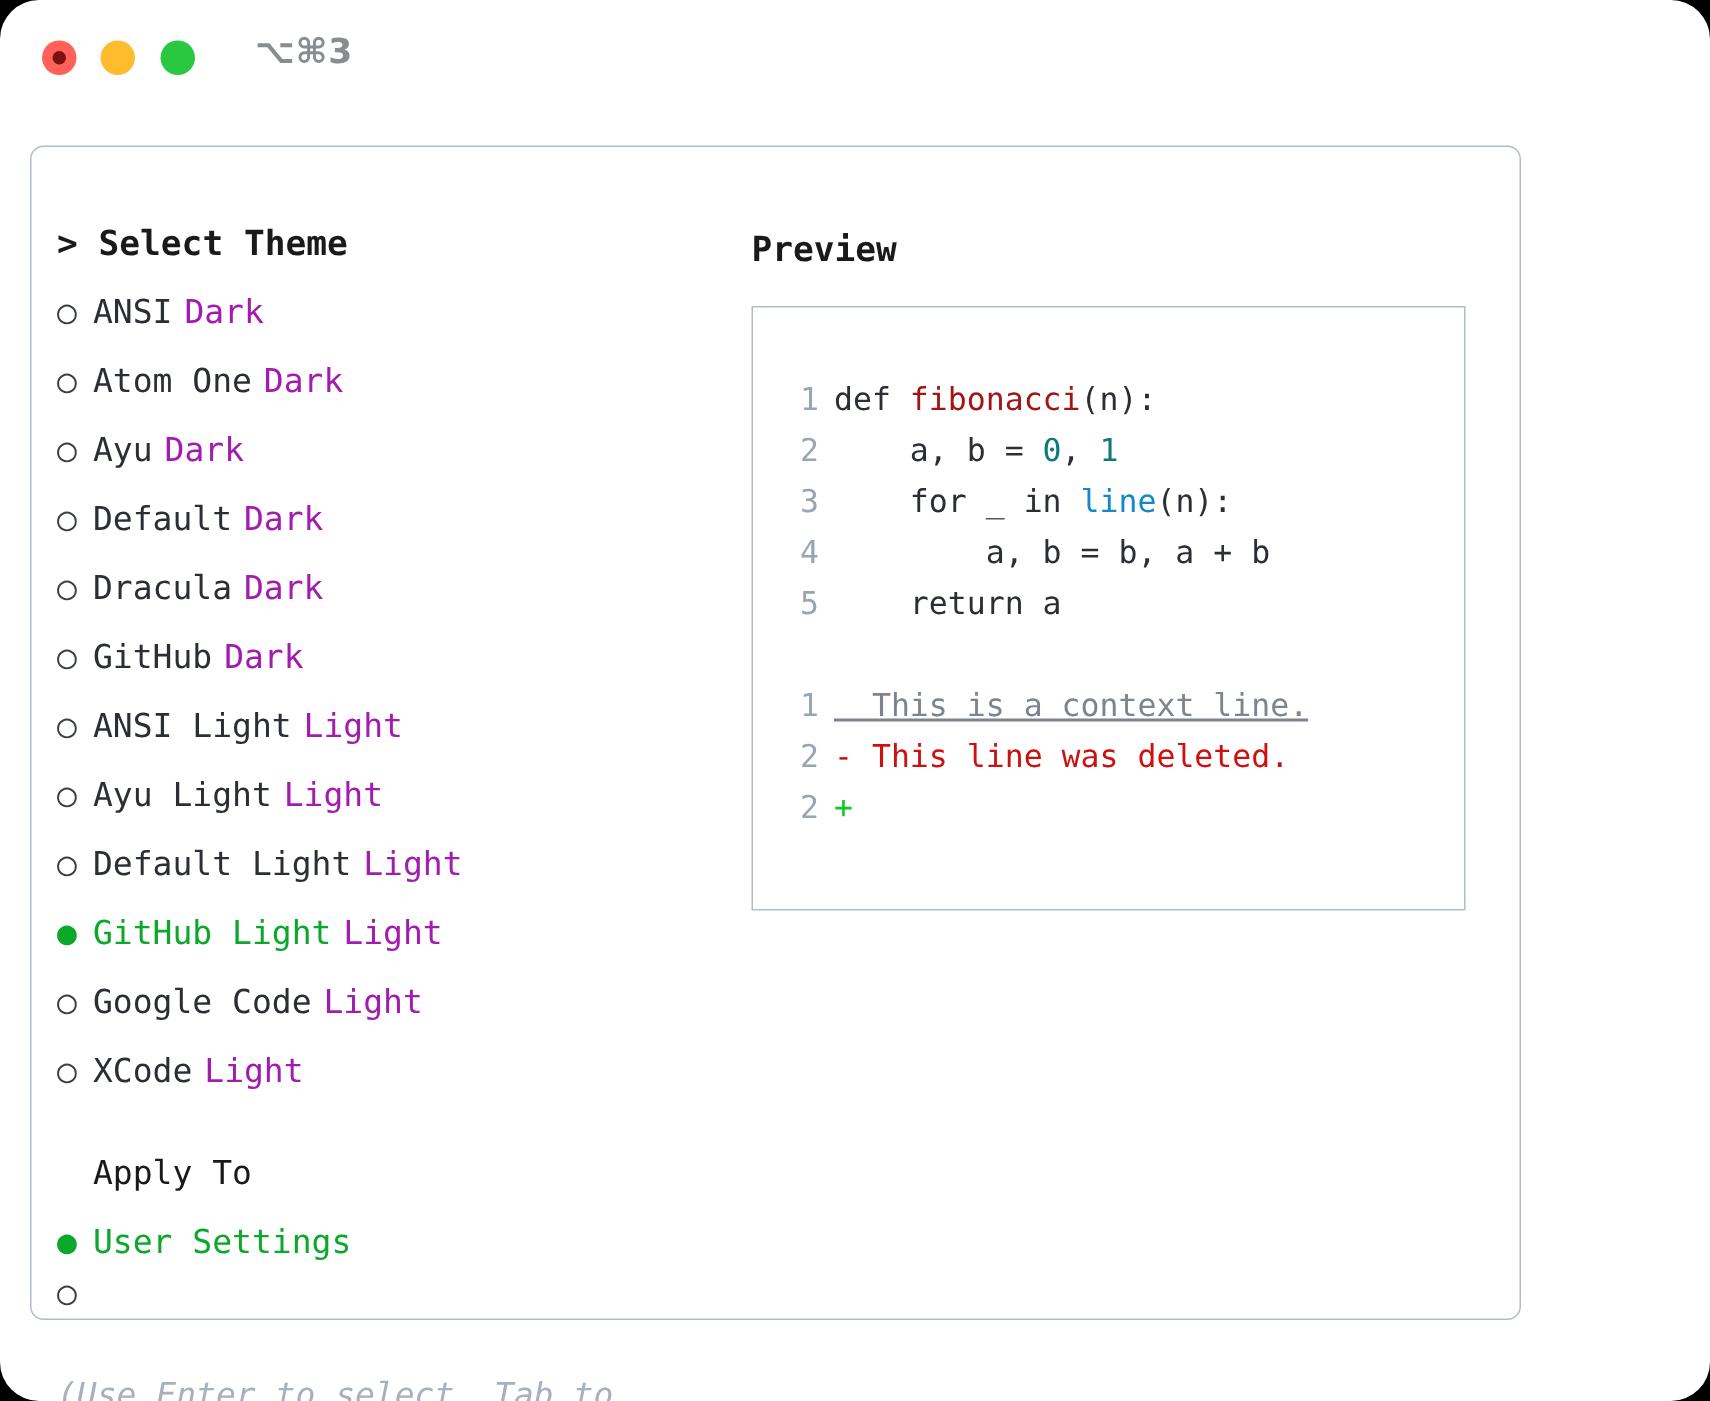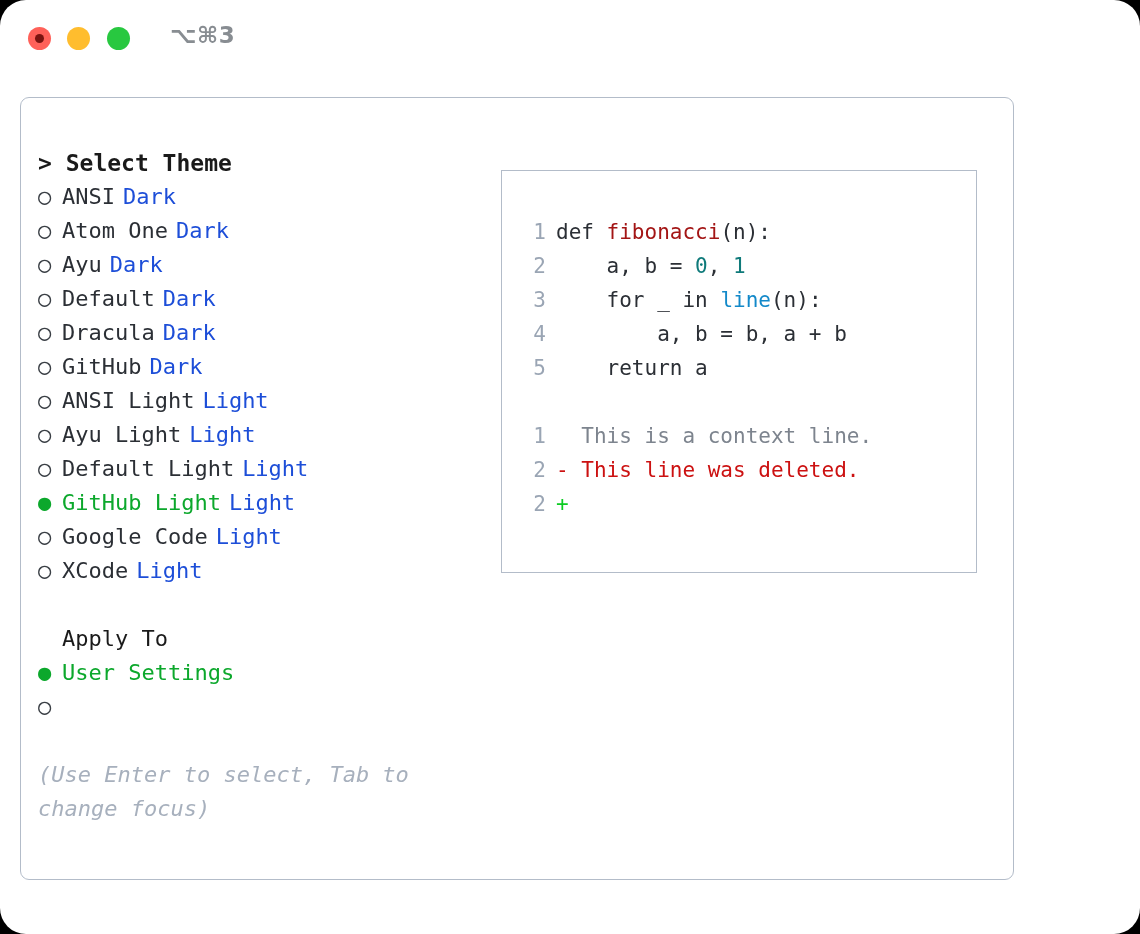--- a/index.html
+++ b/index.html
@@ -97,24 +97,24 @@
     white-space: pre;
   }
   .marker {
     display: inline-block;
     width: 24px;
     flex: 0 0 24px;
     font-size: 22px;
   }
   .marker.on  { color: #0ca82c; }
   .marker.off { color: #3a3f45; }
-  .opt-label { color: #2b2f35; }
+  .opt-label { color: #2b2f35; margin-top: 12px; }
   .opt-row.selected .opt-label { color: #0ca82c; }
   .opt-kind {
-    color: #1d4ed8;
+    color: #a21caf;
     margin-left: 0.6ch;
   }
 
   #apply-block { margin-top: 34px; }
   .apply-title {
     font-size: 22px;
     color: #1a1a1a;
     line-height: 34px;
     padding-left: 24px;
     white-space: pre;
@@ -165,21 +165,21 @@
     flex: 0 0 26px;
     text-align: right;
     color: #9aa5b4;
     margin-right: 10px;
   }
   .code-body { color: #2b2f35; }
   .tok-fn   { color: #a31515; }
   .tok-num  { color: #0f7a7a; }
   .tok-call { color: #1389c9; }
   .spacer-line { height: 34px; }
-  .diff-ctx { color: #7d848e; }
+  .diff-ctx { color: #7d848e; text-decoration: underline; }
   .diff-del { color: #cc1111; }
   .diff-add { color: #0ccc22; }
 </style>
 </head>
 <body>
 
 <div id="window">
 
   <div id="titlebar">
     <div class="traffic" id="tl-close"></div>
@@ -212,20 +212,21 @@
         <div id="apply-list">
             <div class="opt-row selected"><span class="marker on">●</span><span class="opt-label">User Settings</span></div>
             <div class="opt-row"><span class="marker off">○</span></div>
           </div>
       </div>
 
       <div id="hint">(Use Enter to select, Tab to change focus)</div>
     </div>
 
     <div id="right-col">
+      <div id="preview-title">Preview</div>
       <div id="preview-box">
         <div id="code-block">
             <div class="code-line"><span class="lnum">1</span><span class="code-body"><span class="code-body">def </span><span class="tok-fn">fibonacci</span><span class="code-body">(n):</span></span></div>
             <div class="code-line"><span class="lnum">2</span><span class="code-body"><span class="code-body">    a, b = </span><span class="tok-num">0</span><span class="code-body">, </span><span class="tok-num">1</span></span></div>
             <div class="code-line"><span class="lnum">3</span><span class="code-body"><span class="code-body">    for _ in </span><span class="tok-call">line</span><span class="code-body">(n):</span></span></div>
             <div class="code-line"><span class="lnum">4</span><span class="code-body"><span class="code-body">        a, b = b, a + b</span></span></div>
             <div class="code-line"><span class="lnum">5</span><span class="code-body"><span class="code-body">    return a</span></span></div>
           </div>
         <div class="spacer-line"></div>
         <div id="diff-block">

